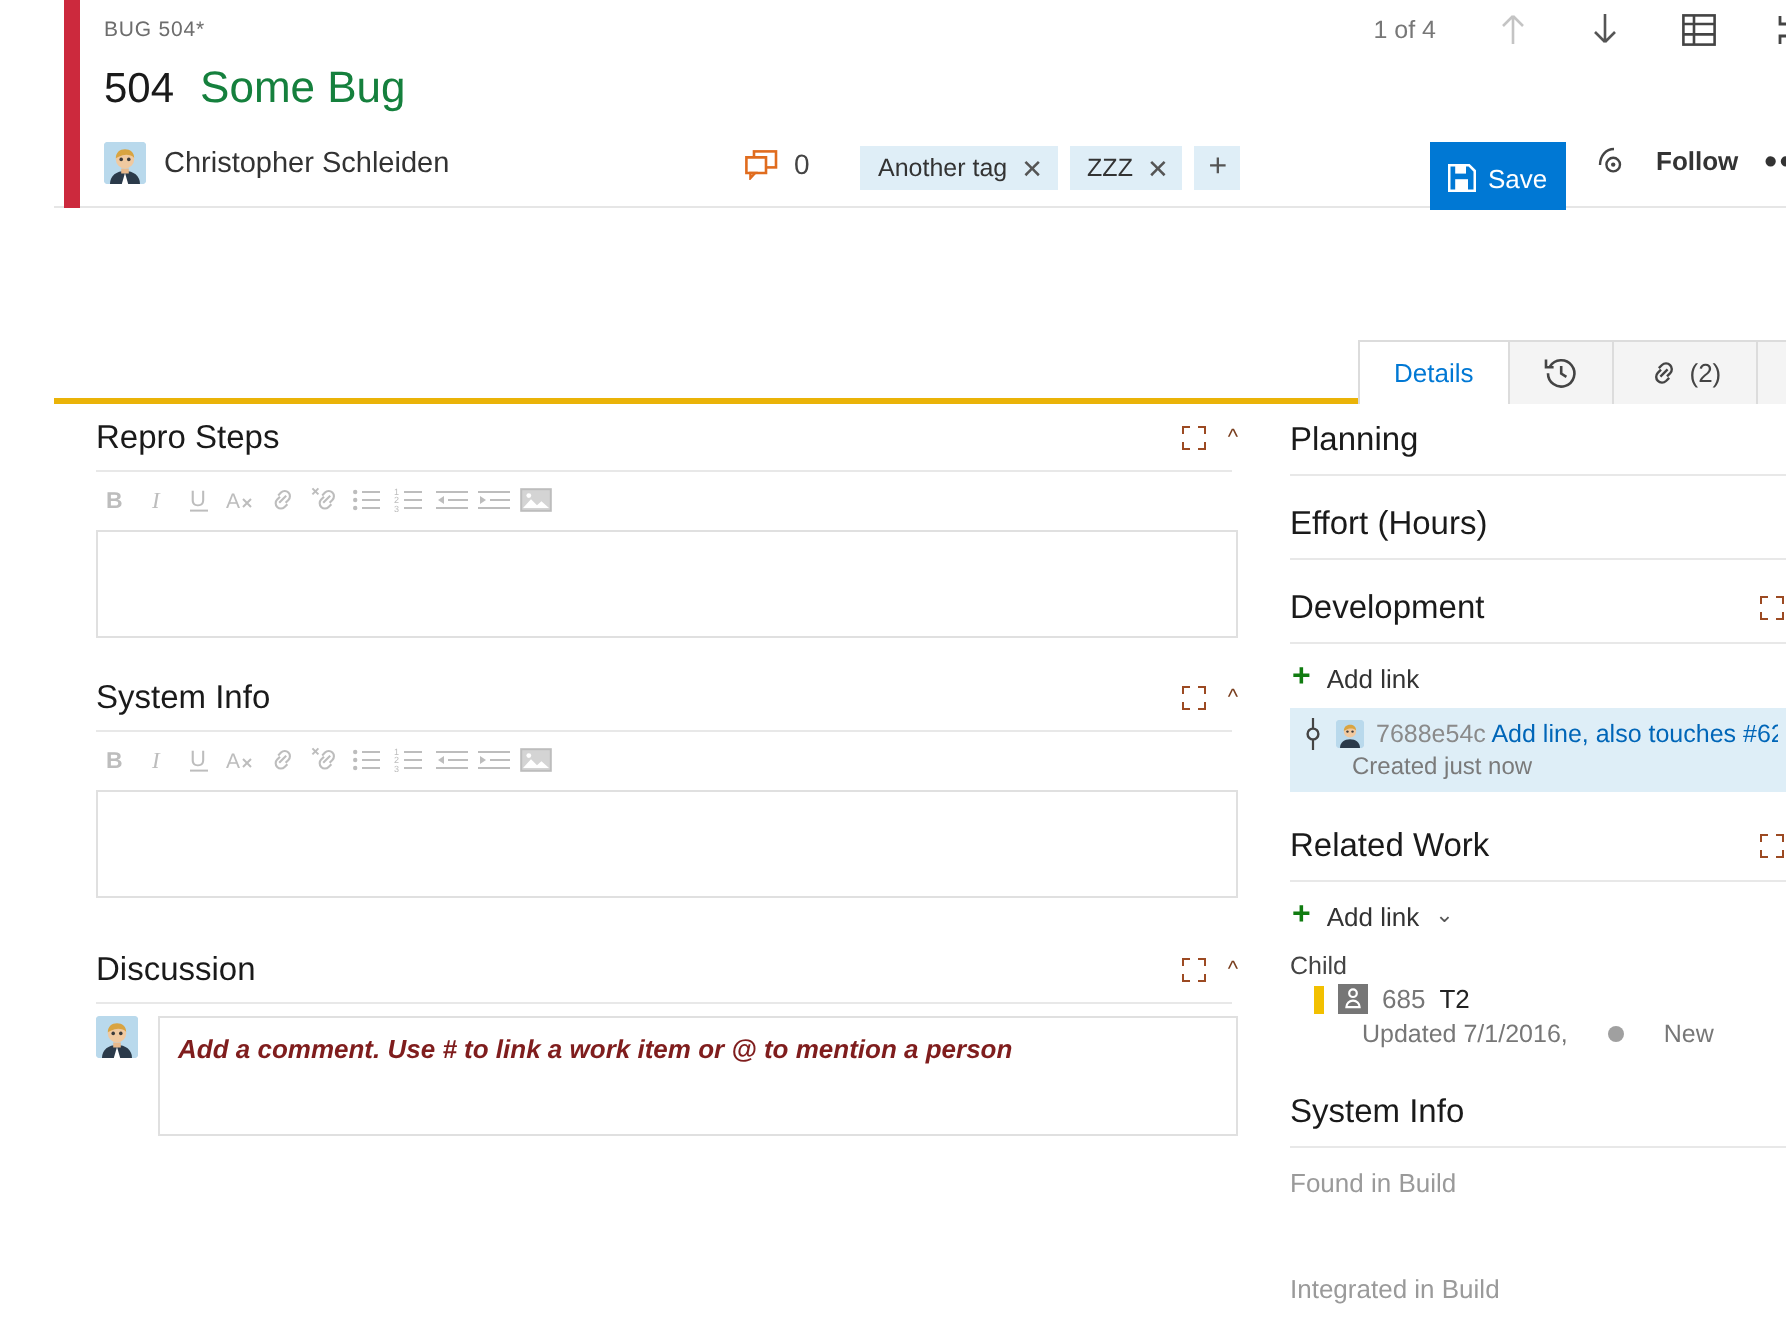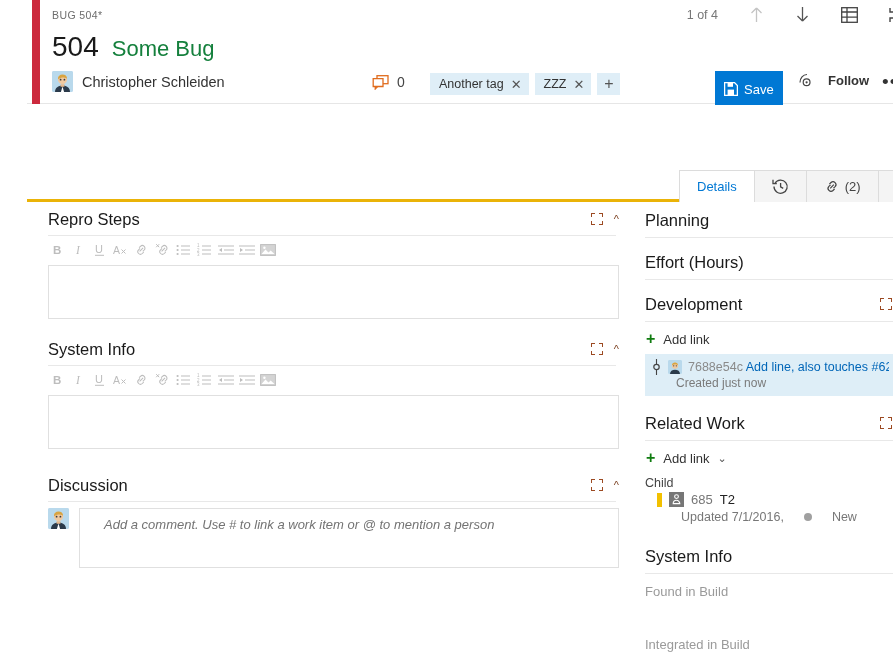--- a/index.html
+++ b/index.html
@@ -20,21 +20,21 @@
     position:absolute; left:5px; top:0; width:8px; height:104px;
     background:#cc293d;
   }
   .header { position:absolute; left:0; top:0; width:893px; height:104px; background:#fff;
             border-bottom:1px solid #e6e6e6; }
   .breadcrumb {
     position:absolute; left:25px; top:9px;
     font-size:10.5px; letter-spacing:.4px; color:#6d6d6d;
   }
   .title-row { position:absolute; left:25px; top:31px; display:flex; align-items:baseline; gap:13px; }
-  .title-id { font-size:28px; color:#1a1a1a; font-weight:400; }
+  .title-id { font-size:21px; color:#1a1a1a; font-weight:400; }
   .title-text { font-size:22px; color:#15803d; font-weight:400; }
 
   .assigned-row { position:absolute; left:25px; top:71px; display:flex; align-items:center; gap:9px; }
   .avatar {
     width:21px; height:21px; border-radius:2px; overflow:hidden; flex:none;
     background:#b8d8ea; position:relative;
   }
   .avatar.small { width:21px; height:21px; }
   .avatar.tiny { width:14px; height:14px; border-radius:2px; }
   .assigned-name { font-size:14.5px; color:#333; }
@@ -121,22 +121,23 @@
     width:19px; height:19px; display:flex; align-items:center; justify-content:center;
     color:#bdbdbd; font-size:13px; cursor:pointer;
   }
   .rt-box {
     margin:2px 18px 0 21px; height:54px; border:1px solid #e0e0e0; background:#fff;
   }
 
   .disc-box { margin:6px 18px 0 21px; display:flex; gap:10px; align-items:flex-start; }
   .disc-input {
     flex:1; height:60px; border:1px solid #e0e0e0; background:#fff;
-    padding:8px 24px; font-size:13px; color:#737373; font-style:italic;
+    padding:8px 9px; font-size:13px; color:#7f1d1d; font-style:italic;
     font-family:"Liberation Sans", sans-serif;
+    font-weight:bold;
   }
 
   
   .right-col {
     position:absolute; left:612px; top:203px; width:281px; height:469px;
     background:#fff; padding:0; border-left:1px solid #fff;
   }
   .rsec-head {
     display:flex; align-items:center; justify-content:space-between;
     padding:0 12px 0 5px; height:34px;

